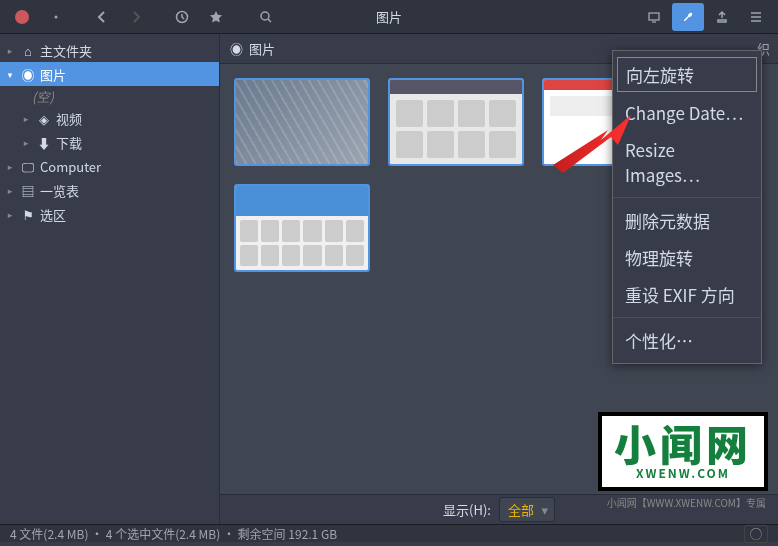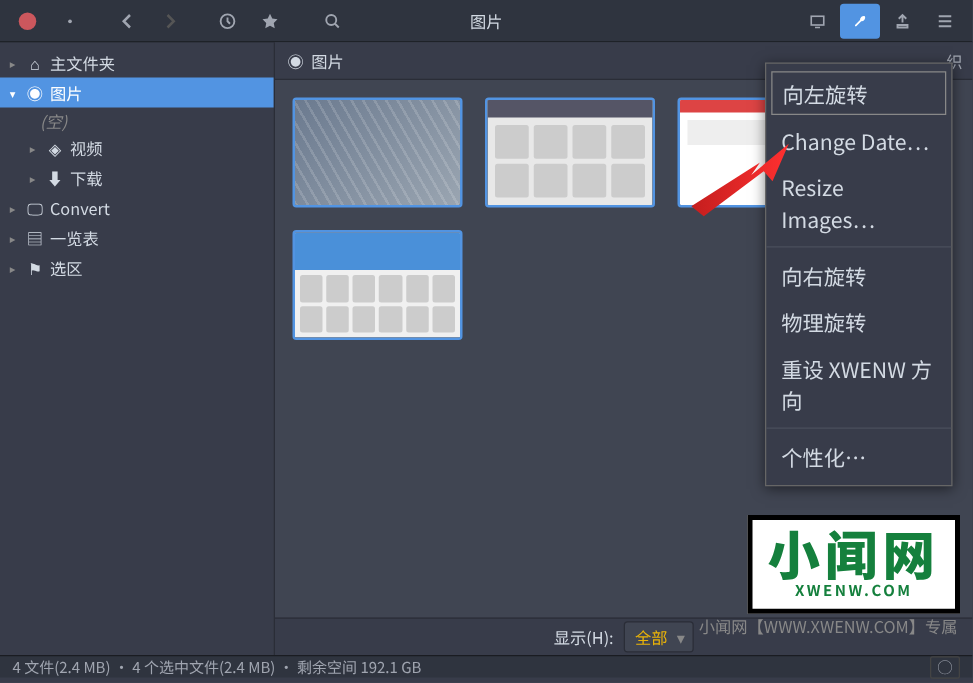--- a/index.html
+++ b/index.html
@@ -63,21 +63,21 @@
 .menu-item.highlighted { border: 1px solid #888; margin: 2px 4px; padding: 4px 8px; }
 .menu-sep { height: 1px; background: #4a4f5c; margin: 4px 0; }
 
 
 .arrow { position: absolute; right: 145px; top: 115px; z-index: 101; pointer-events: none; }
 
 
 .watermark { position: absolute; right: 10px; bottom: 55px; background: #fff; color: #15803d; padding: 6px 12px; border: 4px solid #000; z-index: 200; text-align: center; }
 .watermark .big { font-size: 42px; font-weight: 900; letter-spacing: 4px; line-height: 1; }
 .watermark .small { font-size: 12px; font-weight: bold; letter-spacing: 2px; }
-.wm-sub { position: absolute; right: 12px; bottom: 36px; font-size: 13px; color: #888; z-index: 200; }
+.wm-sub { position: absolute; right: 12px; bottom: 36px; font-size: 10px; color: #888; z-index: 200; }
 
 svg { display: block; }
 </style>
 </head>
 <body>
 
 <div class="toolbar">
   <div class="tb-btn">
       <span class="close-circle"></span>
     </div>
@@ -161,21 +161,21 @@
       <span>视频</span>
     </div>
     <div class="tree-item indent1">
       <span class="tree-arrow">▸</span>
       <span class="tree-icon">⬇</span>
       <span>下载</span>
     </div>
     <div class="tree-item">
       <span class="tree-arrow">▸</span>
       <span class="tree-icon">🖵</span>
-      <span>Convert</span>
+      <span>Computer</span>
     </div>
     <div class="tree-item">
       <span class="tree-arrow">▸</span>
       <span class="tree-icon">▤</span>
       <span>一览表</span>
     </div>
     <div class="tree-item">
       <span class="tree-arrow">▸</span>
       <span class="tree-icon">⚑</span>
       <span>选区</span>
@@ -244,23 +244,23 @@
   <span>4 文件(2.4 MB) · 4 个选中文件(2.4 MB) · 剩余空间 192.1 GB</span>
   <div class="status-spacer"></div>
   <div class="status-btn">◯</div>
 </div>
 
 <div class="context-menu">
   <div class="menu-item highlighted">向左旋转</div>
   <div class="menu-item">Change Date…</div>
   <div class="menu-item">Resize Images…</div>
   <div class="menu-sep"></div>
-  <div class="menu-item">向右旋转</div>
+  <div class="menu-item">删除元数据</div>
   <div class="menu-item">物理旋转</div>
-  <div class="menu-item">重设 XWENW 方向</div>
+  <div class="menu-item">重设 EXIF 方向</div>
   <div class="menu-sep"></div>
   <div class="menu-item">个性化…</div>
 </div>
 
 <svg class="arrow" width="80" height="60" viewBox="0 0 80 60">
   <defs>
       <linearGradient id="g">
         <stop offset="0" stop-color="#c41e1e"></stop>
         <stop offset="1" stop-color="#ff3030"></stop>
       </linearGradient>

